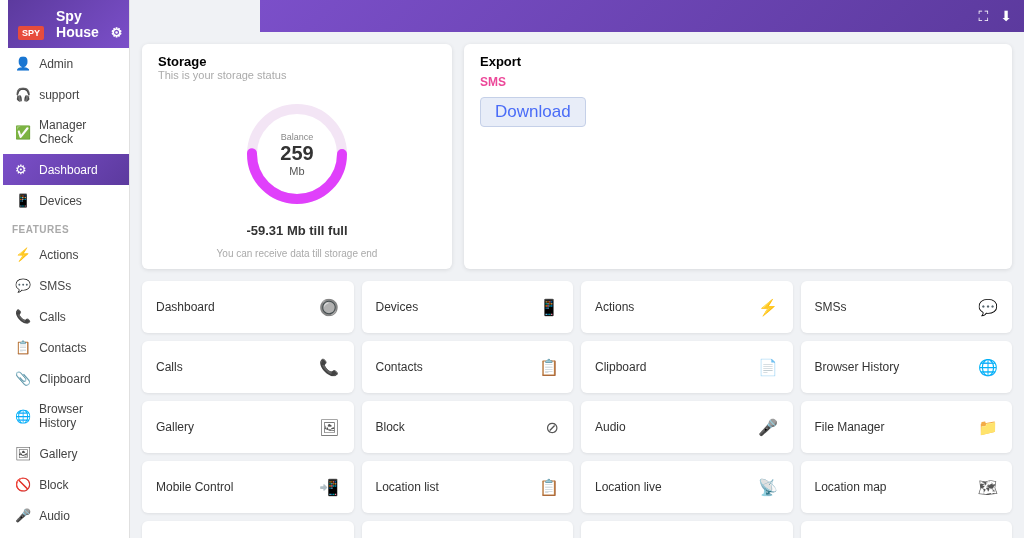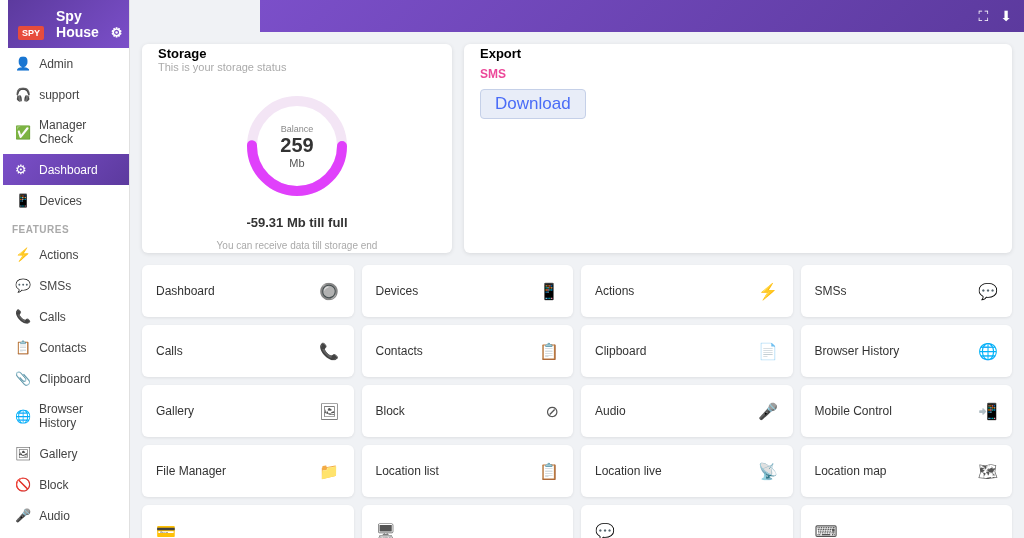--- a/index.html
+++ b/index.html
@@ -89,21 +89,21 @@
     
     #top-cards {
       display: flex;
       gap: 12px;
     }
 
     .card {
       background: #fff;
       border-radius: 6px;
       box-shadow: 0 1px 4px rgba(0,0,0,0.1);
-      padding: 2px 16px;
+      padding: 10px 16px;
     }
 
     #storage-card {
       flex: 1;
       max-width: 310px;
       display: flex;
       flex-direction: column;
       align-items: center;
     }
     #storage-card .card-title { font-weight: bold; font-size: 13px; align-self: flex-start; }
@@ -322,28 +322,28 @@
       </div>
       <div class="tile">
         <span class="tile-label">Block</span>
         <span class="tile-icon">⊘</span>
       </div>
       <div class="tile">
         <span class="tile-label">Audio</span>
         <span class="tile-icon">🎤</span>
       </div>
       <div class="tile">
+        <span class="tile-label">File Manager</span>
+        <span class="tile-icon">📁</span>
+      </div>
+
+      <div class="tile">
         <span class="tile-label">Mobile Control</span>
         <span class="tile-icon">📲</span>
       </div>
-
-      <div class="tile">
-        <span class="tile-label">File Manager</span>
-        <span class="tile-icon">📁</span>
-      </div>
       <div class="tile">
         <span class="tile-label">Location list</span>
         <span class="tile-icon">📋</span>
       </div>
       <div class="tile">
         <span class="tile-label">Location live</span>
         <span class="tile-icon">📡</span>
       </div>
       <div class="tile">
         <span class="tile-label">Location map</span>

